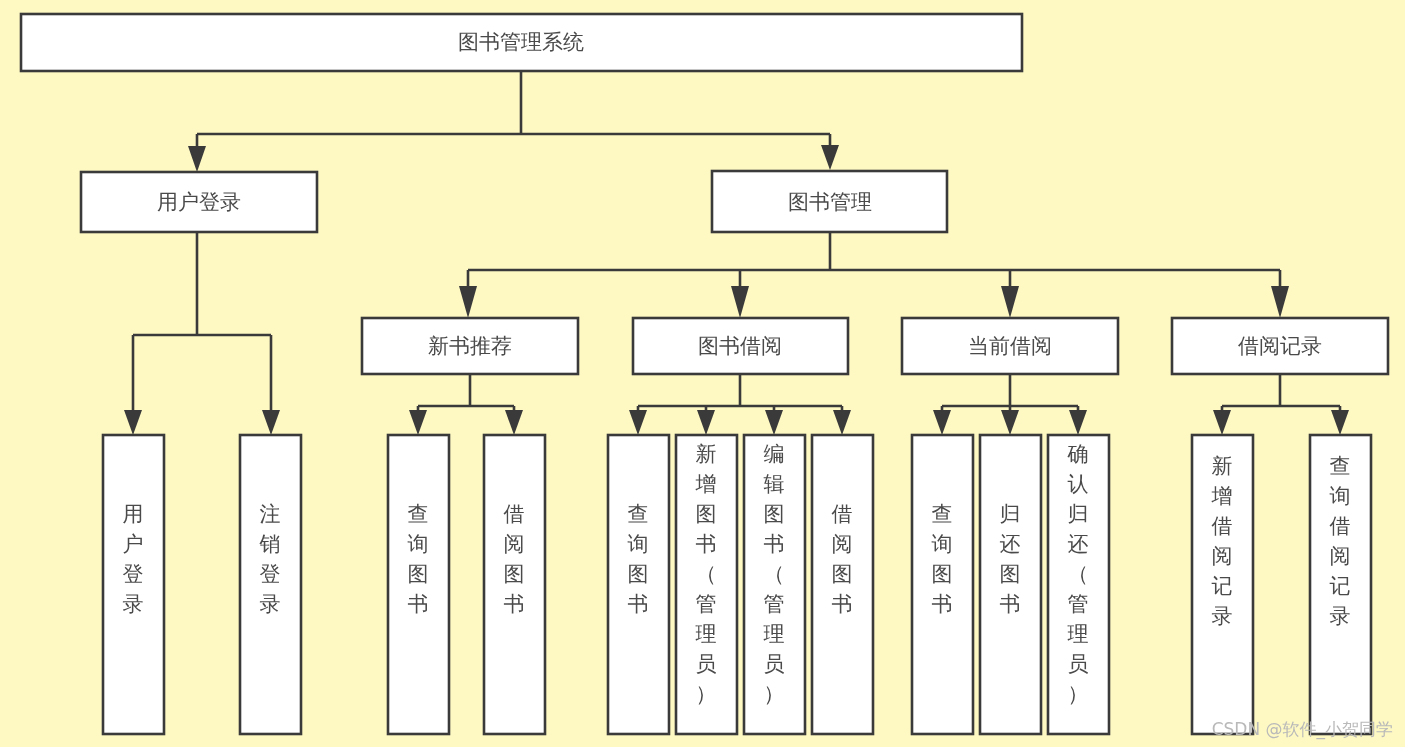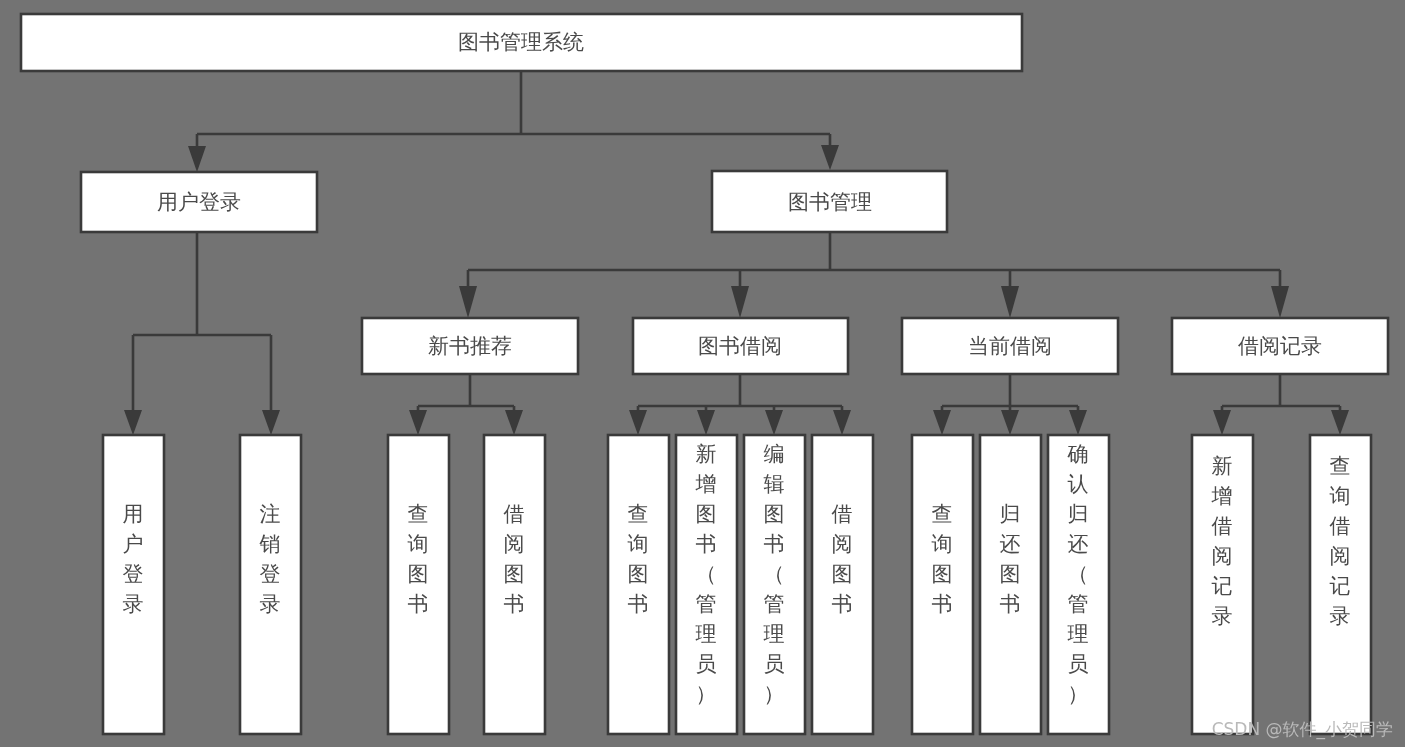--- a/index.html
+++ b/index.html
@@ -11,21 +11,21 @@
   body {
     width: 1405px;
     height: 747px;
     font-family: "DejaVu Sans", "Liberation Sans", sans-serif;
     overflow: hidden;
   }
   #diagram-root {
     position: relative;
     width: 1405px;
     height: 747px;
-    background: #737373;
+    background: #fef9c3;
   }
   svg.diagram-canvas {
     position: absolute;
     left: 0;
     top: 0;
     width: 1405px;
     height: 747px;
     display: block;
   }
   .node-box {

